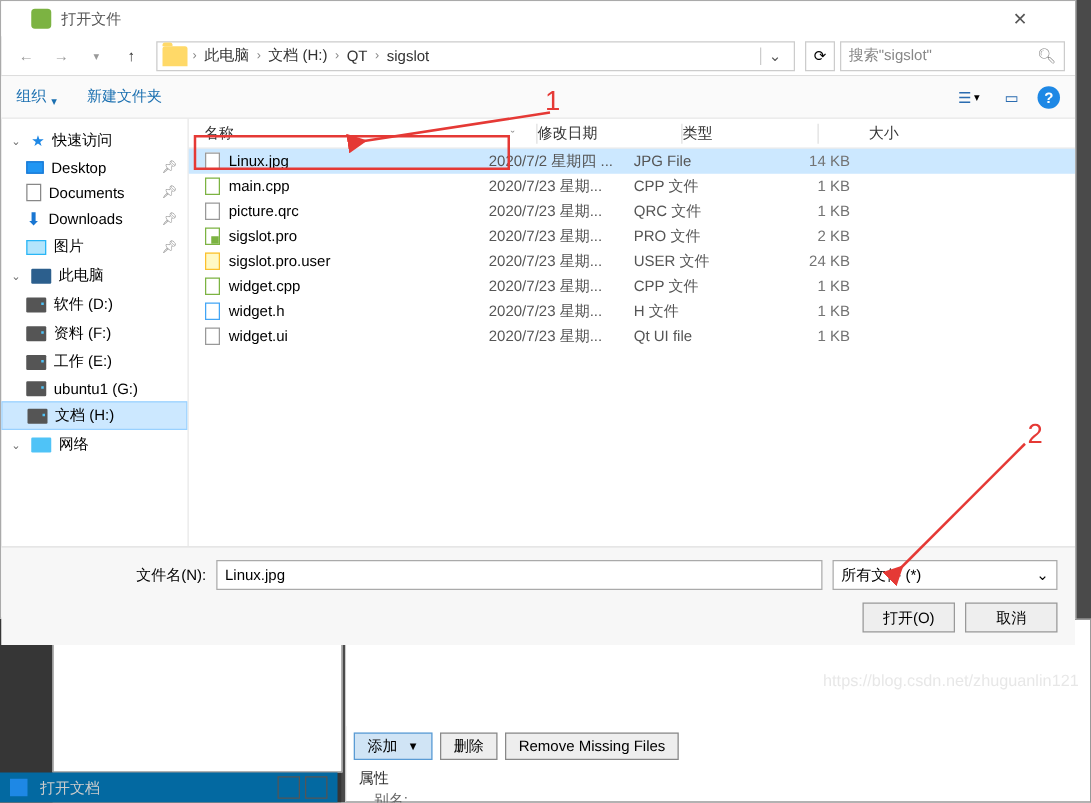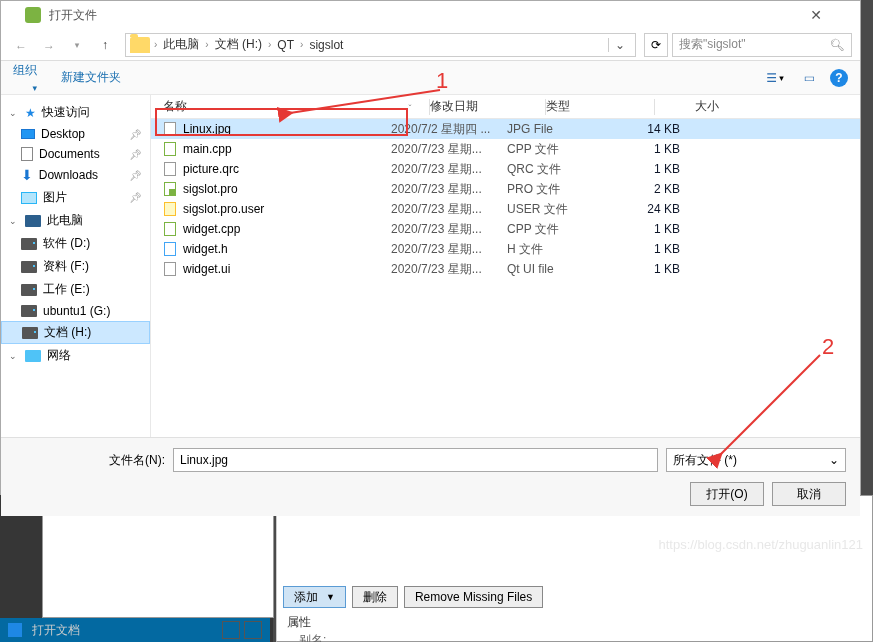--- a/index.html
+++ b/index.html
@@ -19,21 +19,21 @@
 .folder-icon::before { content: ""; position: absolute; top: -3px; left: 0; width: 8px; height: 3px; background: #ffd968; border-radius: 2px 2px 0 0; }
 .breadcrumb { flex: 1; display: flex; align-items: center; height: 24px; border: 1px solid #ccc; padding: 0 4px; margin: 0 4px; gap: 4px; }
 .breadcrumb .sep { color: #888; font-size: 10px; }
 .breadcrumb .crumb { color: #333; padding: 0 2px; }
 .bc-drop { border-left: 1px solid #ccc; padding: 0 6px; color: #555; }
 .refresh-btn { width: 24px; height: 24px; border: 1px solid #ccc; display: flex; align-items: center; justify-content: center; }
 .searchbox { width: 180px; height: 24px; border: 1px solid #ccc; display: flex; align-items: center; padding: 0 6px; color: #888; }
 .searchbox .mag { margin-left: auto; }
 
 .toolbar { height: 34px; display: flex; align-items: center; padding: 0 12px; border-bottom: 1px solid #e8e8e8; background: #fafafa; }
-.toolbar .tb-item { color: #1a6fb0; margin-right: 24px; display: flex; align-items: flex-end; gap: 4px; flex-direction: column; }
+.toolbar .tb-item { color: #1a6fb0; margin-right: 24px; display: flex; align-items: flex-end; gap: 4px; }
 .toolbar .right { margin-left: auto; display: flex; align-items: center; gap: 10px; }
 .view-btn { padding: 2px 4px; border: 1px solid transparent; display: flex; align-items: center; gap: 2px; }
 .help-icon { width: 18px; height: 18px; border-radius: 50%; background: #1e88e5; color: #fff; display: flex; align-items: center; justify-content: center; font-weight: bold; }
 
 .body-area { display: flex; height: 342px; }
 .sidebar { width: 150px; border-right: 1px solid #e8e8e8; overflow-y: auto; padding: 6px 0; }
 .side-item { display: flex; align-items: center; padding: 3px 8px 3px 20px; gap: 6px; white-space: nowrap; }
 .side-item.collapsible { padding-left: 8px; }
 .side-item.selected { background: #cce8ff; border: 1px solid #99d1ff; padding-top: 2px; padding-bottom: 2px; }
 .side-chevron { width: 10px; color: #666; font-size: 9px; }
@@ -54,21 +54,21 @@
 .col-date { width: 115px; }
 .col-type { width: 108px; }
 .col-size { width: 80px; text-align: right; padding-right: 16px; }
 .col-sep { width: 1px; height: 16px; background: #e0e0e0; }
 
 .file-row { display: flex; height: 20px; align-items: center; }
 .file-row.selected { background: #cce8ff; }
 .file-row .fname { width: 240px; padding-left: 12px; display: flex; align-items: center; gap: 6px; }
 .file-row .fdate { width: 116px; color: #555; }
 .file-row .ftype { width: 109px; color: #555; }
-.file-row .fsize { width: 80px; text-align: right; padding-right: 16px; color: #0f172a; }
+.file-row .fsize { width: 80px; text-align: right; padding-right: 16px; color: #737373; }
 .file-ico { width: 14px; height: 16px; display: flex; align-items: center; justify-content: center; }
 .ico-blank { width: 12px; height: 14px; background: #fff; border: 1px solid #999; }
 .ico-cpp { width: 12px; height: 14px; background: #fff; border: 1px solid #7cb342; }
 .ico-qrc { width: 12px; height: 14px; background: #fff; border: 1px solid #999; }
 .ico-pro { width: 12px; height: 14px; background: #fff; border: 1px solid #7cb342; position: relative; }
 .ico-pro::after { content: ""; position: absolute; bottom: 0; right: 0; width: 6px; height: 6px; background: #7cb342; }
 .ico-user { width: 12px; height: 14px; background: #fff9c4; border: 1px solid #fbc02d; }
 .ico-h { width: 12px; height: 14px; background: #fff; border: 1px solid #42a5f5; }
 .ico-ui { width: 12px; height: 14px; background: #fff; border: 1px solid #999; }
 

